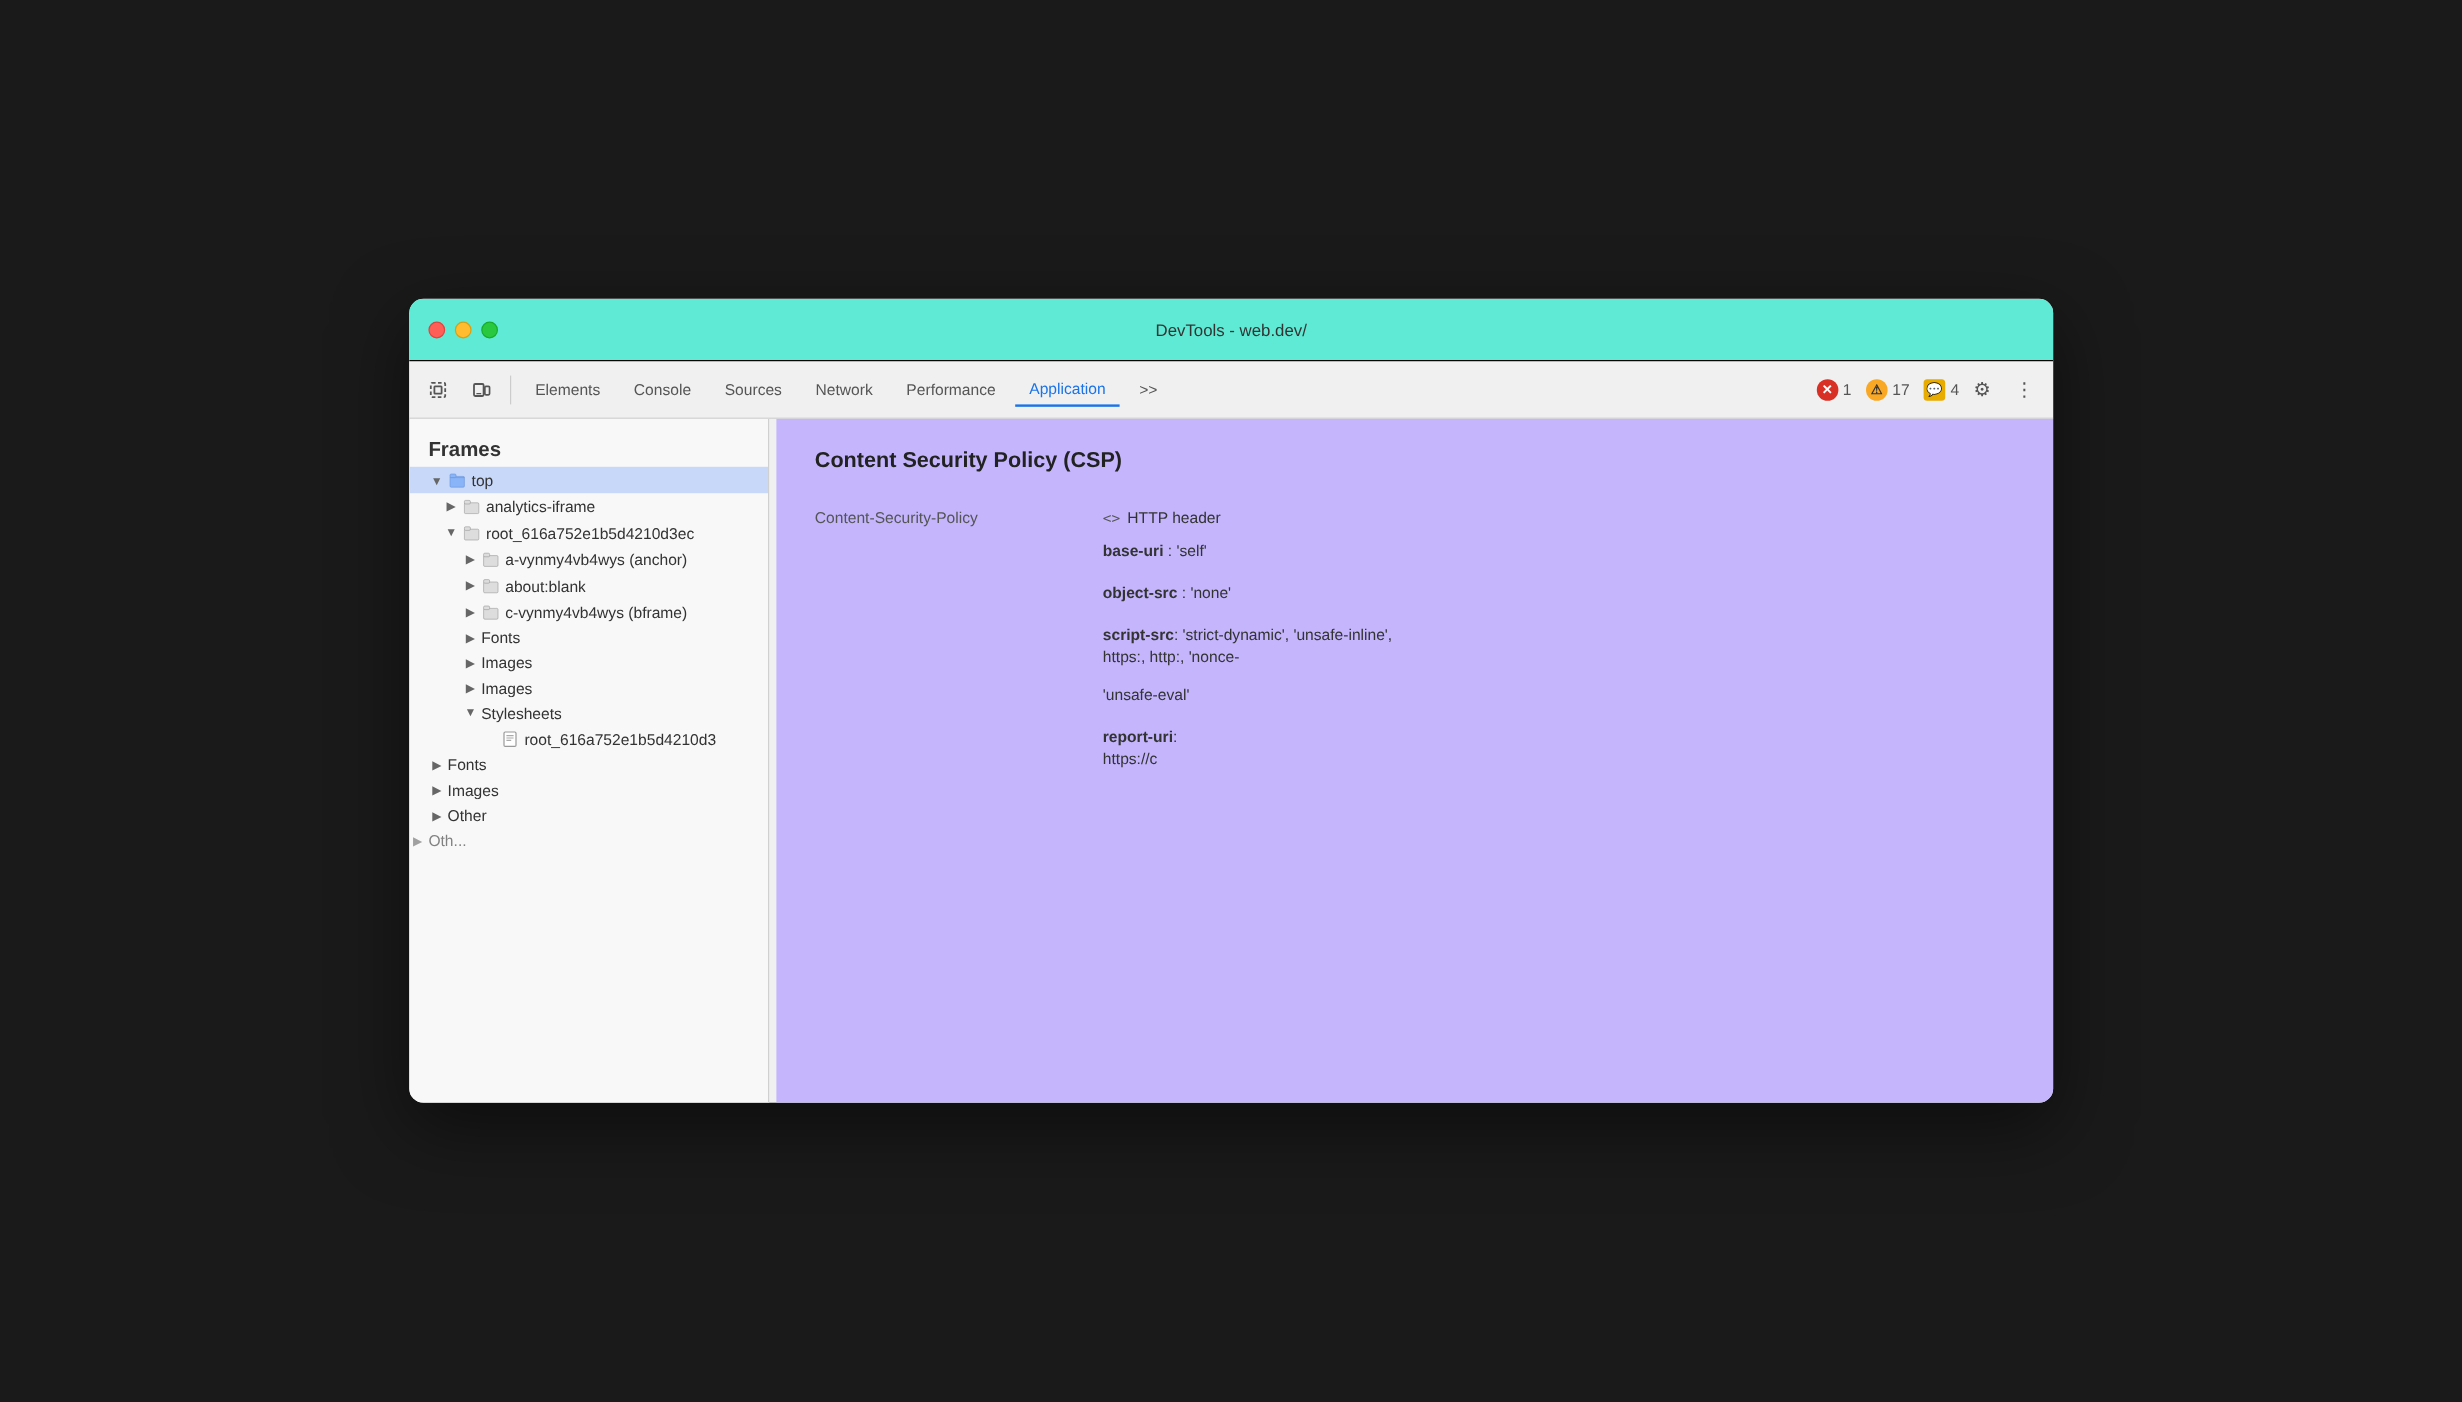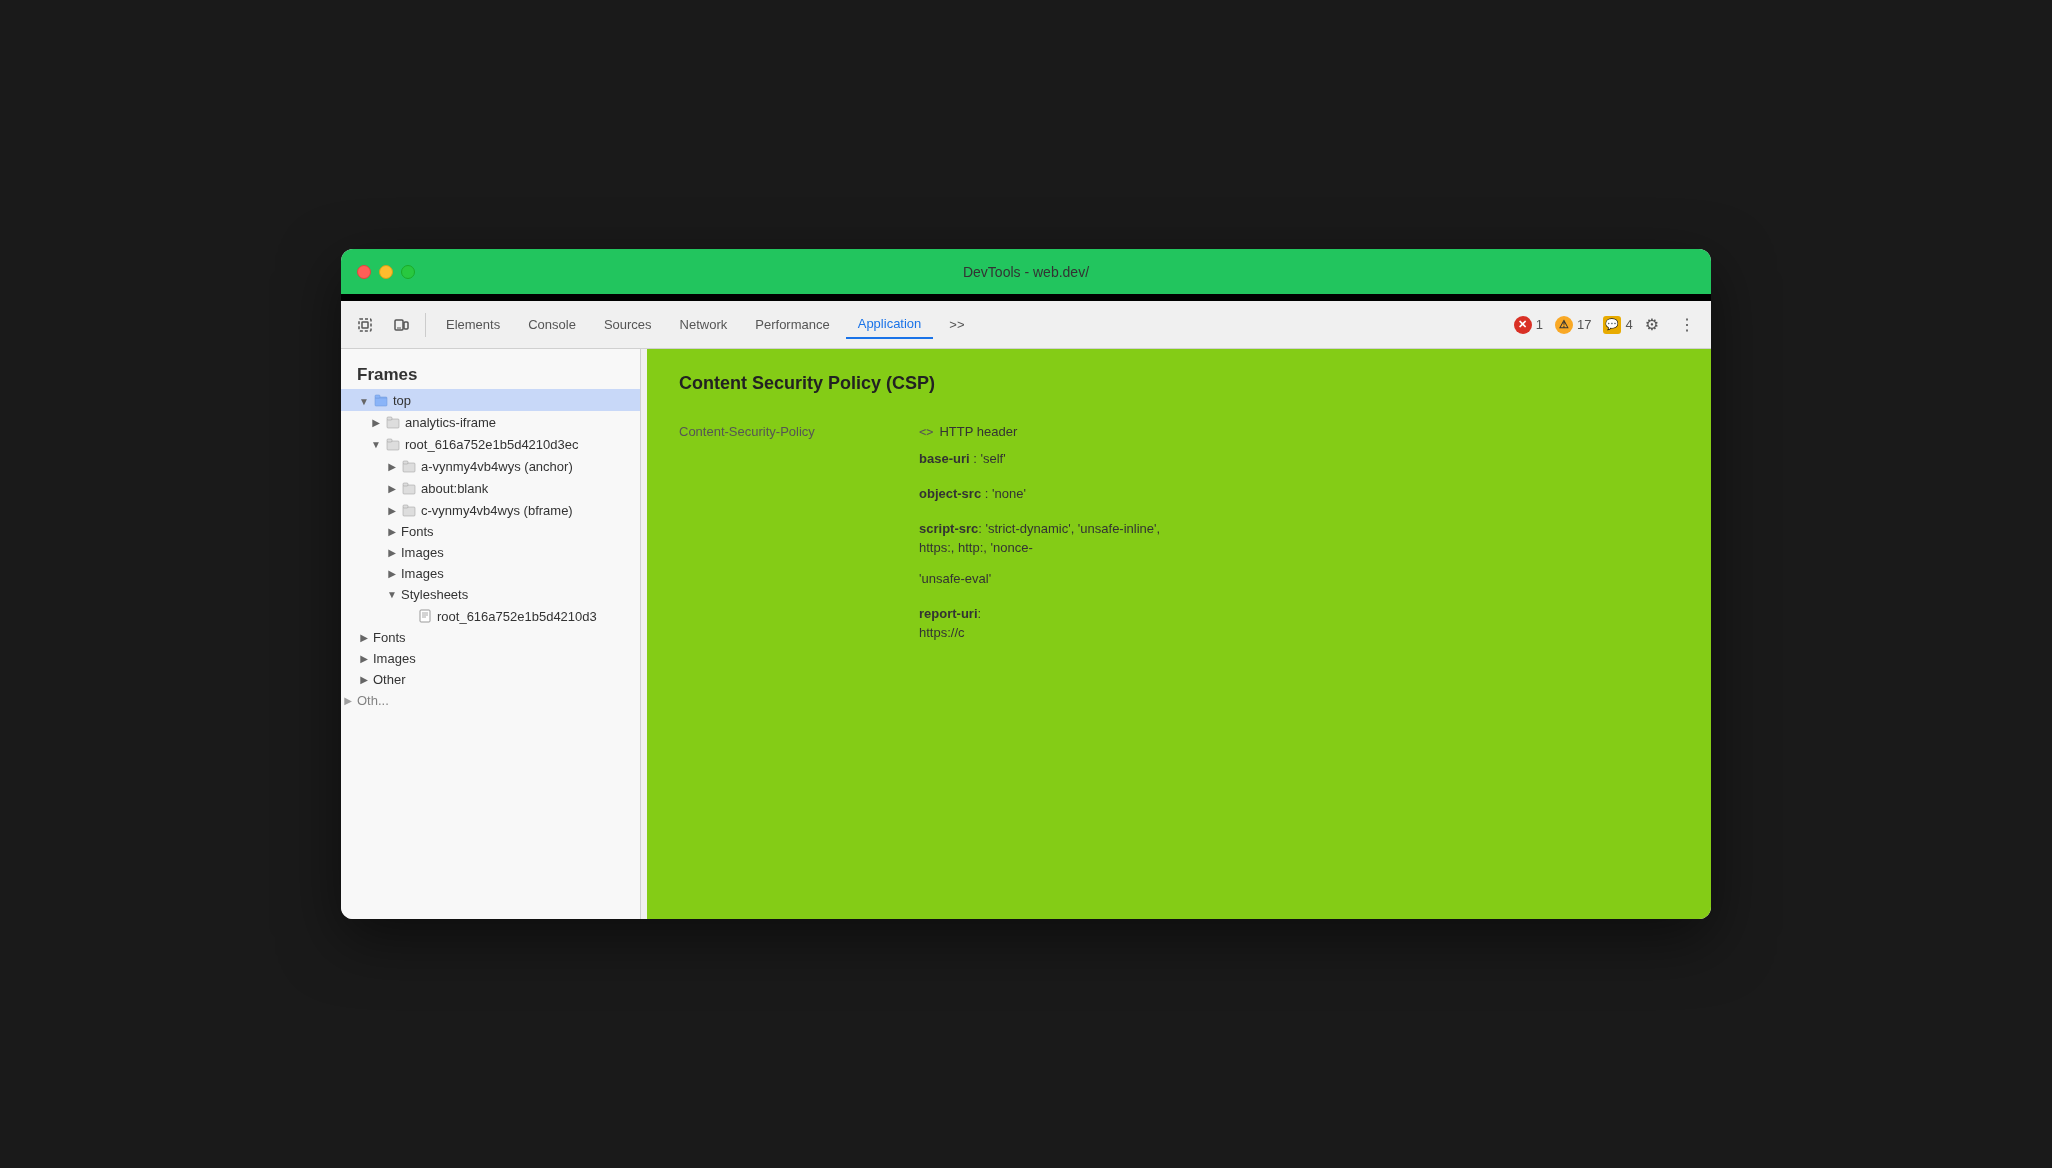--- a/index.html
+++ b/index.html
@@ -17,25 +17,25 @@
       background: #f0f0f0;
       border-radius: 12px;
       overflow: hidden;
       box-shadow: 0 20px 60px rgba(0,0,0,0.5);
       display: flex;
       flex-direction: column;
     }
     
     .titlebar {
       height: 52px;
-      background: #22c55e;
+      background: #5eead4;
       display: flex;
       align-items: center;
       padding: 0 16px;
-      border-bottom: 7px solid #000000;
+      border-bottom: 1px solid #000000;
       position: relative;
     }
     .traffic-lights {
       display: flex;
       gap: 8px;
       align-items: center;
     }
     .traffic-light {
       width: 14px;
       height: 14px;
@@ -210,21 +210,21 @@
     
     .resizer {
       width: 6px;
       background: transparent;
       cursor: col-resize;
       position: relative;
     }
     
     .right-panel {
       flex: 1;
-      background: #84cc16;
+      background: #c4b5fd;
       overflow-y: auto;
       padding: 24px 32px;
       position: relative;
     }
     .right-panel::-webkit-scrollbar { width: 10px; }
     .right-panel::-webkit-scrollbar-track { background: transparent; }
     .right-panel::-webkit-scrollbar-thumb { background: #bbb; border-radius: 5px; }
     .csp-title {
       font-size: 18px;
       font-weight: 600;

